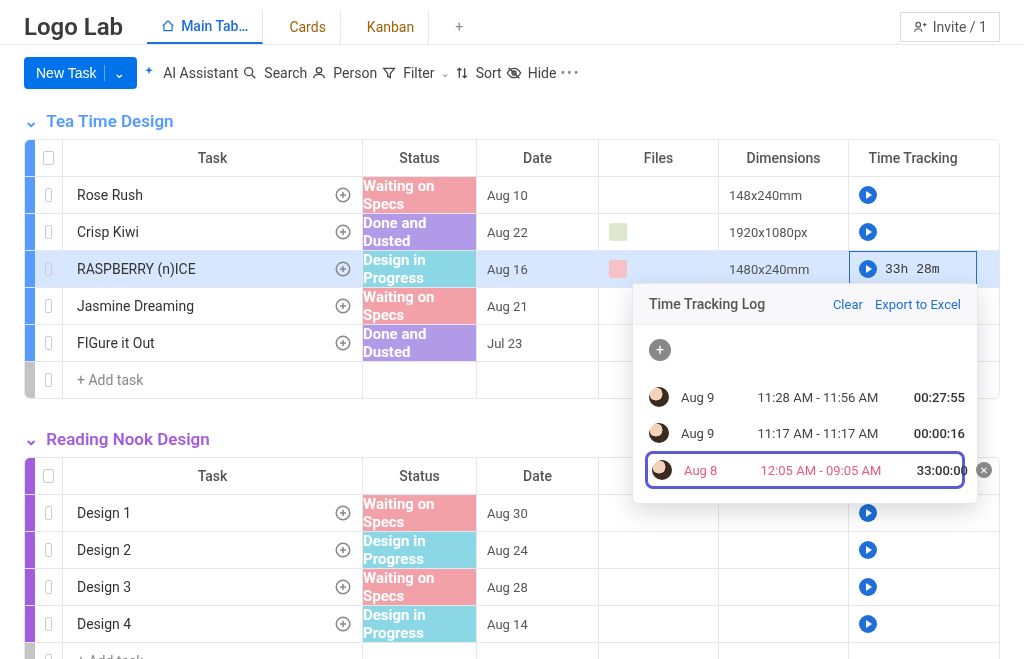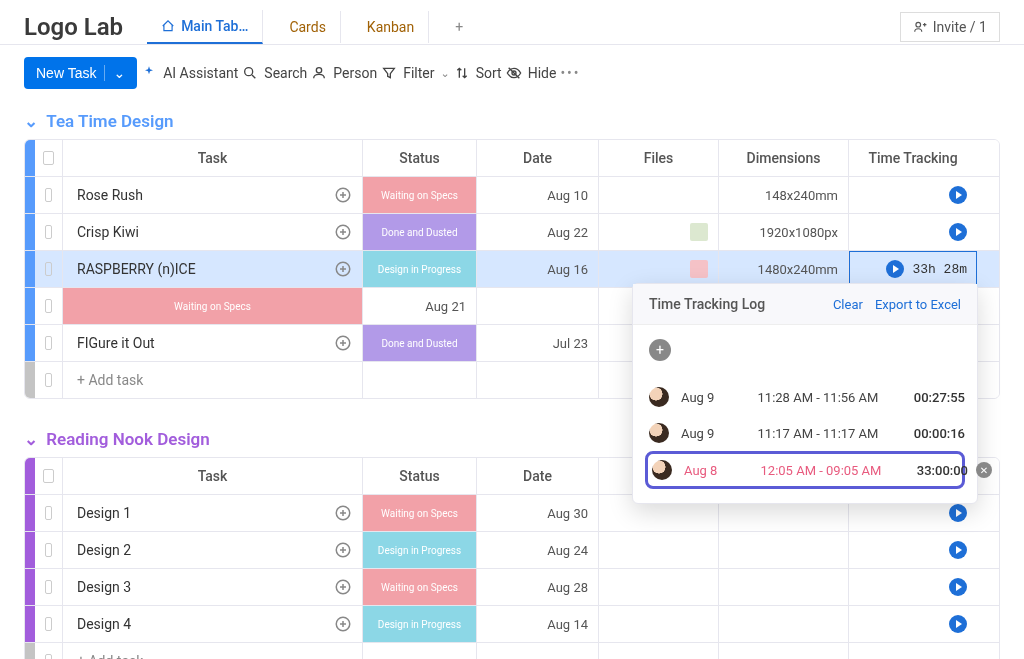--- a/index.html
+++ b/index.html
@@ -122,35 +122,36 @@
 .cb-grey { background: #c4c4c4; }
 .cell {
   padding: 6px 10px;
   display: flex;
   align-items: center;
   border-right: 1px solid #e6e6ee;
   height: 100%;
   min-height: 36px;
 }
 .cell:last-child { border-right: none; }
-.cell.center { justify-content: flex-end; }
+.cell.center { justify-content: flex-start; }
 .cell.task-col { justify-content: space-between; padding-left: 14px; }
 .task-name { color: #333; }
 .task-add { color: #888; }
 .chat-icon { width: 18px; height: 18px; color: #888; }
 .checkbox {
   width: 14px; height: 14px;
   border: 1px solid #ccc;
   border-radius: 2px;
 }
 .status-pill {
   width: 100%; height: 100%;
   display: flex; align-items: center; justify-content: center;
   color: #fff;
-  font-size: 10px;
+  font-size: 15px;
+  font-weight: bold;
 }
 .st-pink { background: #f2a1a8; }
 .st-purple { background: #b29ae8; }
 .st-teal { background: #8cd7e6; }
 .date-txt { color: #555; font-size: 13px; }
 .file-thumb { width: 18px; height: 18px; background: #dce8d0; border-radius: 2px; }
 .file-thumb.pink { background: #f5c2c7; }
 .dim-txt { color: #555; font-size: 13px; }
 .tt-cell { display: flex; align-items: center; gap: 8px; justify-content: center; font-family: Liberation Mono, monospace; }
 .play-icon {
@@ -436,20 +437,27 @@
             <div class="play-icon"></div>
             <span class="tt-time">33h 28m</span>
           </div>
         </div>
 
         <div class="row ">
           <div class="color-bar cb-blue"></div>
           <div class="cell center">
               <div class="checkbox"></div>
             </div>
+          <div class="cell task-col">
+            <span class="task-name">Jasmine Dreaming</span>
+            <svg class="chat-icon" viewBox="0 0 24 24" fill="none" stroke="#888" stroke-width="2">
+                <circle cx="12" cy="12" r="9"></circle>
+                <path d="M12 8v8M8 12h8"></path>
+              </svg>
+          </div>
           <div class="cell" style="padding:0">
               <div class="status-pill st-pink">Waiting on Specs</div>
             </div>
           <div class="cell center">
               <span class="date-txt">Aug 21</span>
             </div>
           <div class="cell center"></div>
           <div class="cell center">
               <span class="dim-txt"></span>
             </div>

